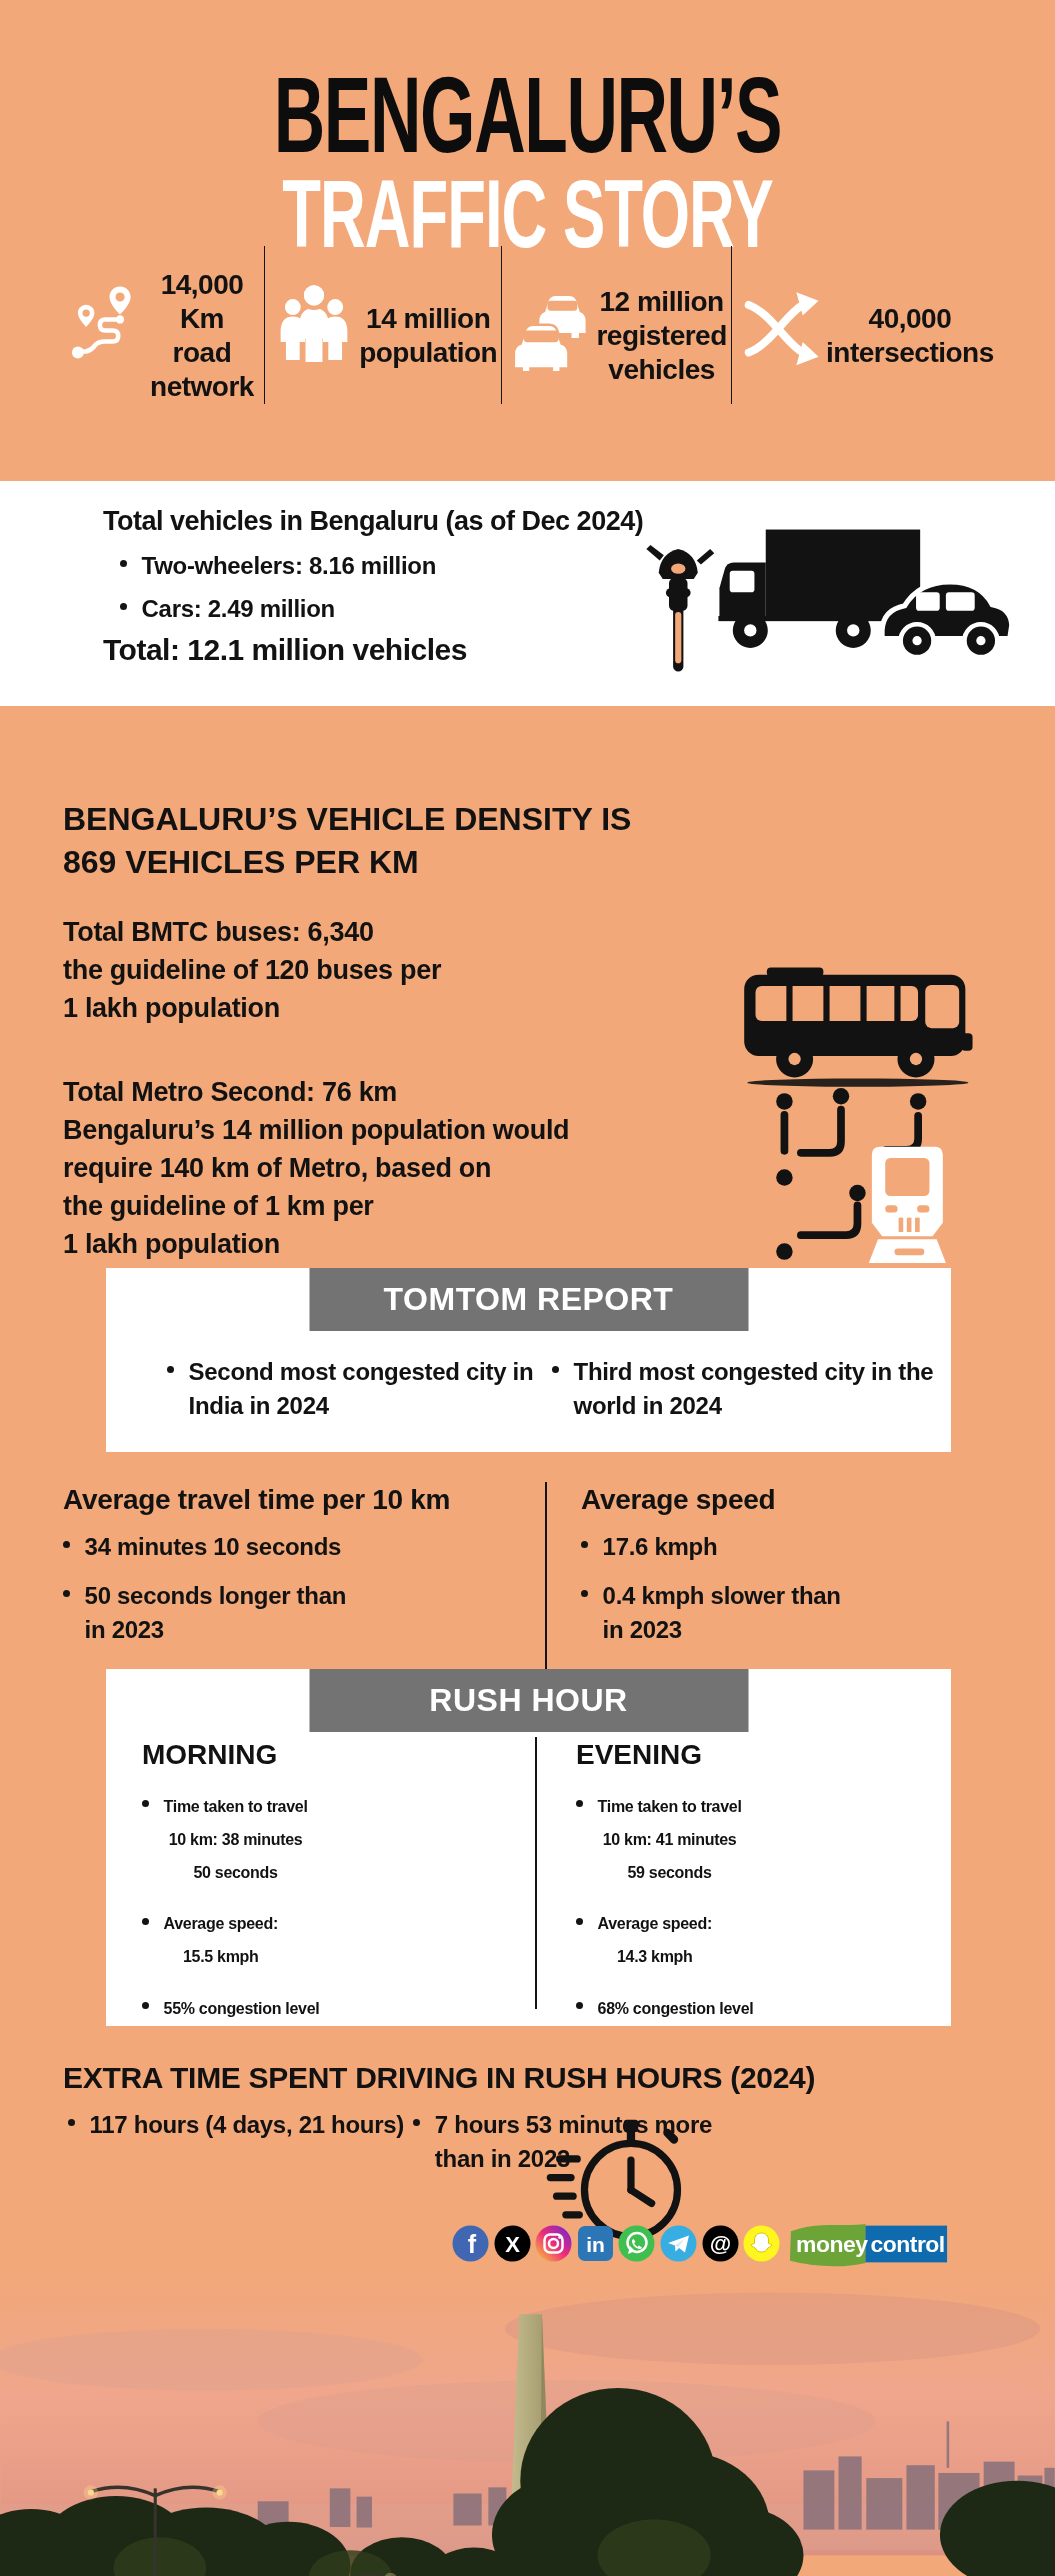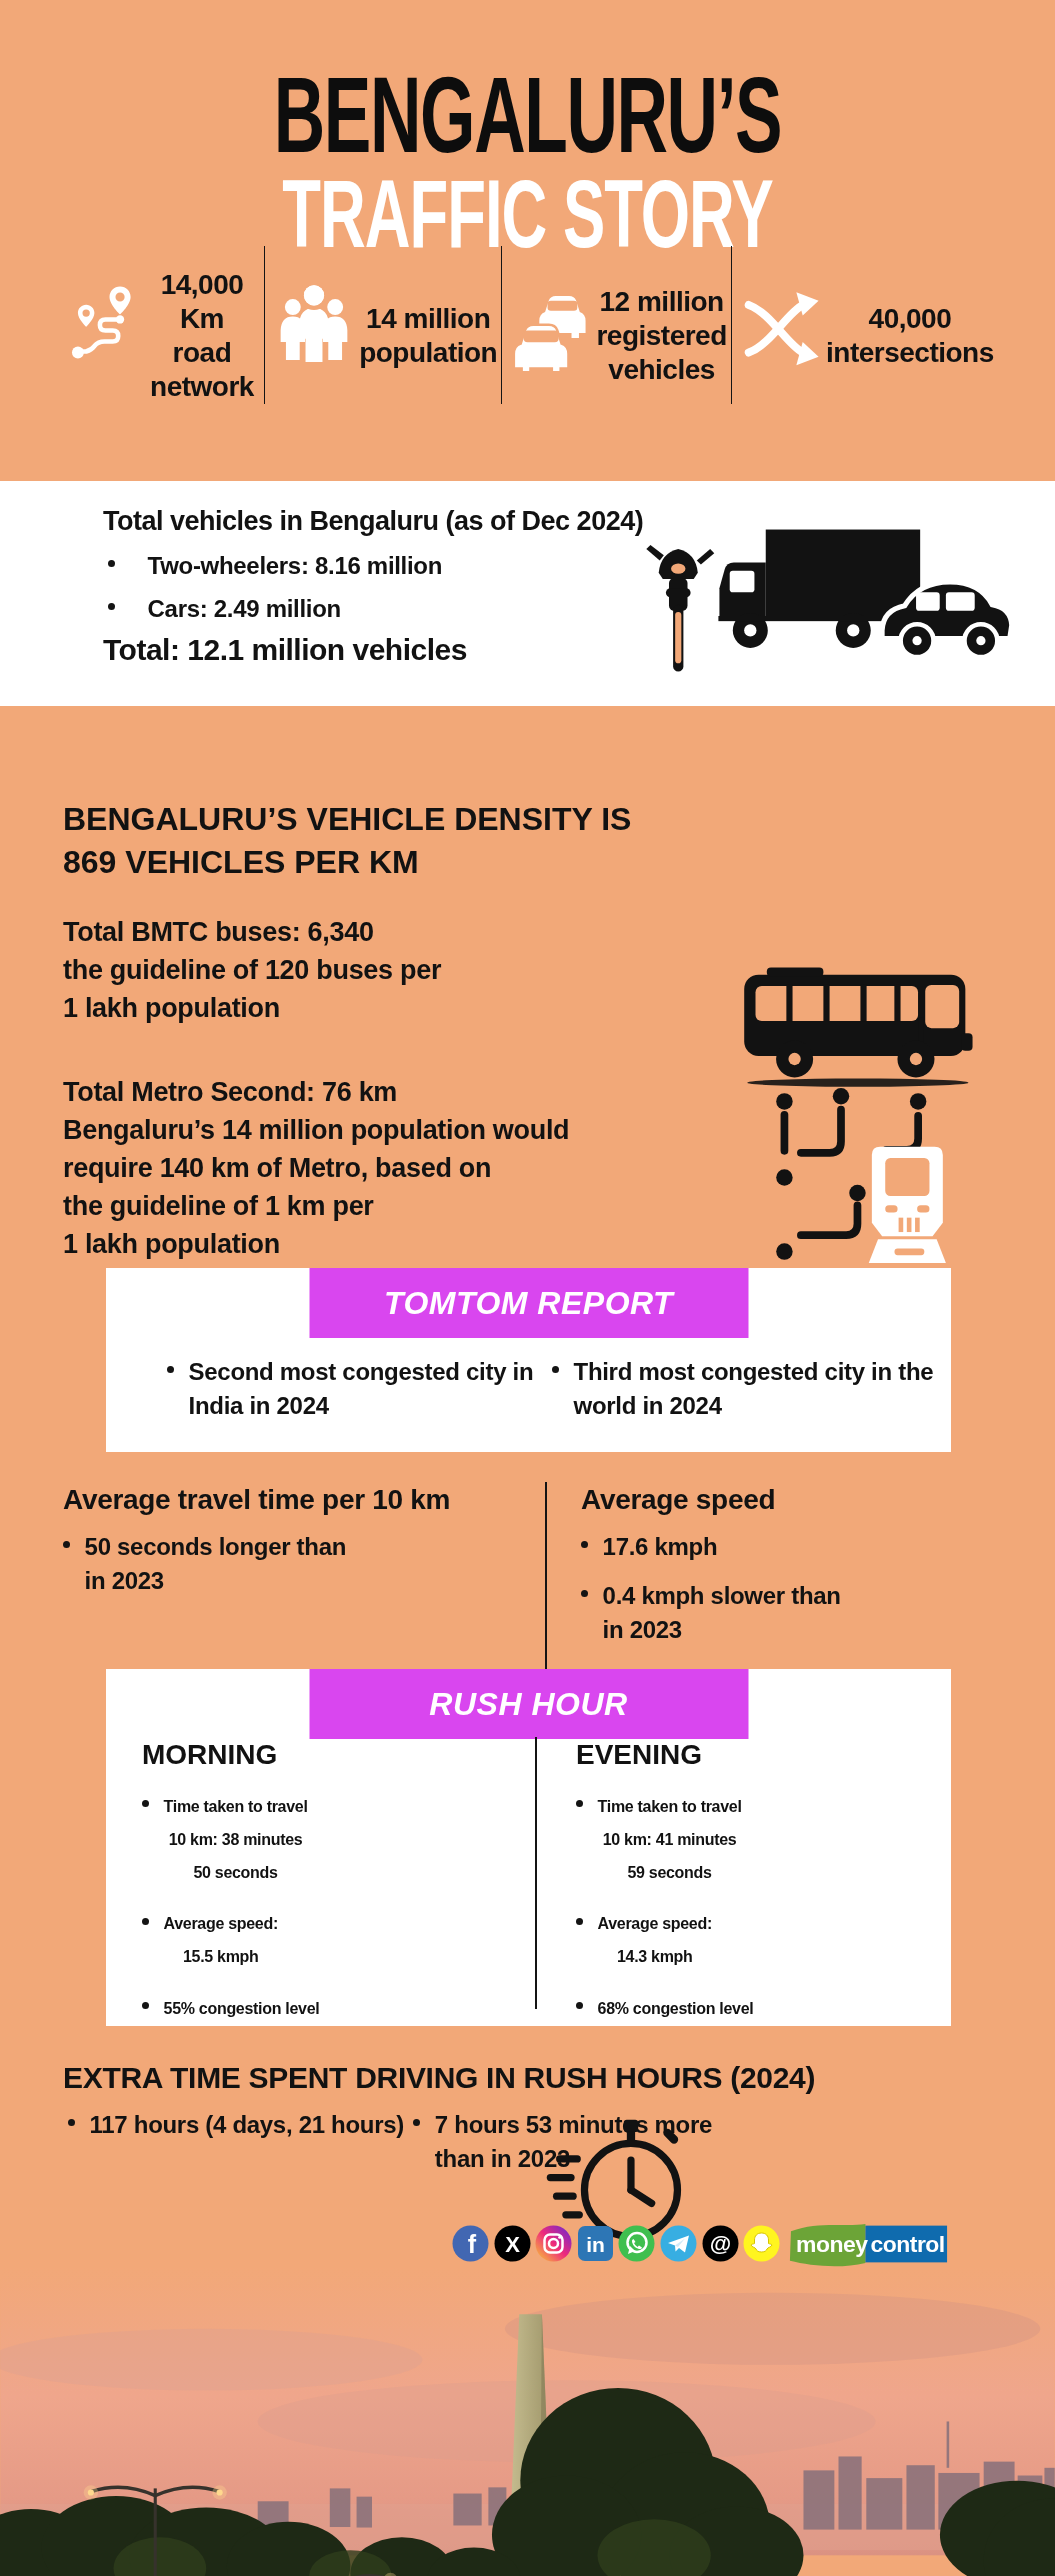--- a/index.html
+++ b/index.html
@@ -16,40 +16,40 @@
 
   .stats{position:absolute;top:246px;left:62px;right:62px;display:flex;}
   .stat{flex:1 1 0;display:flex;flex-direction:row;align-items:center;padding:0 4.1px;}
   .stat + .stat{border-left:1.5px solid #141414;}
   .stat svg{width:90px;height:93px;display:block;}
   .stat-lines{margin-top:21.6px;text-align:center;font-weight:700;font-size:28px;line-height:34px;letter-spacing:-0.5px;}
 
   
   .band{position:absolute;top:481px;left:0;width:1055px;height:225px;background:#ffffff;}
   .band-h{position:absolute;left:103px;top:25px;font-size:27px;font-weight:700;letter-spacing:-0.5px;}
-  .band .b{position:absolute;left:108px;gap:18px;}
+  .band .b{position:absolute;left:120px;}
   .band-total{position:absolute;left:103px;top:152px;font-size:30px;font-weight:800;letter-spacing:-0.5px;}
   .vcluster{position:absolute;left:639px;top:30px;width:376px;height:175px;}
 
   
   .b{display:flex;}
   .b .dot{flex:0 0 7.2px;width:7.2px;height:7.2px;border-radius:50%;background:#141414;margin-top:10.8px;margin-right:14.4px;}
   .b .bl{font-size:24px;line-height:34px;font-weight:600;letter-spacing:-0.3px;}
 
   
   .density{position:absolute;left:63px;top:798px;font-size:32px;line-height:43px;font-weight:700;letter-spacing:0;}
   .para{position:absolute;font-size:27px;line-height:38px;font-weight:600;letter-spacing:-0.3px;}
   .para b{font-weight:800;}
   .bus-icon{position:absolute;left:737px;top:956px;width:252px;height:134px;}
   .metro-icon{position:absolute;left:769px;top:1086px;width:180px;height:180px;}
 
   
   .card{position:absolute;left:106px;width:845px;background:#ffffff;}
-  .card-band{position:absolute;top:0;left:50%;transform:translateX(-50%);width:439px;height:70px;
-             background:#d946ef;display:flex;align-items:center;justify-content:center;font-style:italic;}
+  .card-band{position:absolute;top:0;left:50%;transform:translateX(-50%);width:439px;height:63px;
+             background:#737373;display:flex;align-items:center;justify-content:center;}
   .card-band span{color:#ffffff;font-size:32px;font-weight:800;letter-spacing:0.5px;}
   .tomtom{top:1268px;height:184px;}
   .tomtom .blist{position:absolute;left:61px;top:87px;display:flex;flex-direction:row;gap:3.1px;}
   .rush{top:1669px;height:357px;}
   .rcol{position:absolute;top:70px;}
   .rcol .rh{font-size:28px;font-weight:800;letter-spacing:0;}
   .rcol .b{margin-top:18.5px;}
   .rcol .bl{font-size:16px;line-height:33px;text-align:center;}
   .rdivider{position:absolute;left:429px;top:68px;width:1.5px;height:272px;background:#141414;}
 
@@ -276,20 +276,24 @@
         <span class="dot"></span>
         <div class="bl">Third most congested city in the world in 2024</div>
       </div>
     </div>
   </section>
 
   <div class="avg avgL">
     <div class="avg-h">Average travel time per 10 km</div>
     <div class="b">
       <span class="dot"></span>
+      <div class="bl">34 minutes 10 seconds</div>
+    </div>
+    <div class="b">
+      <span class="dot"></span>
       <div class="bl">
         <div>50 seconds longer than</div>
         <div>in 2023</div>
       </div>
     </div>
   </div>
   <div class="adivider"></div>
   <div class="avg avgR">
     <div class="avg-h">Average speed</div>
     <div class="b">

